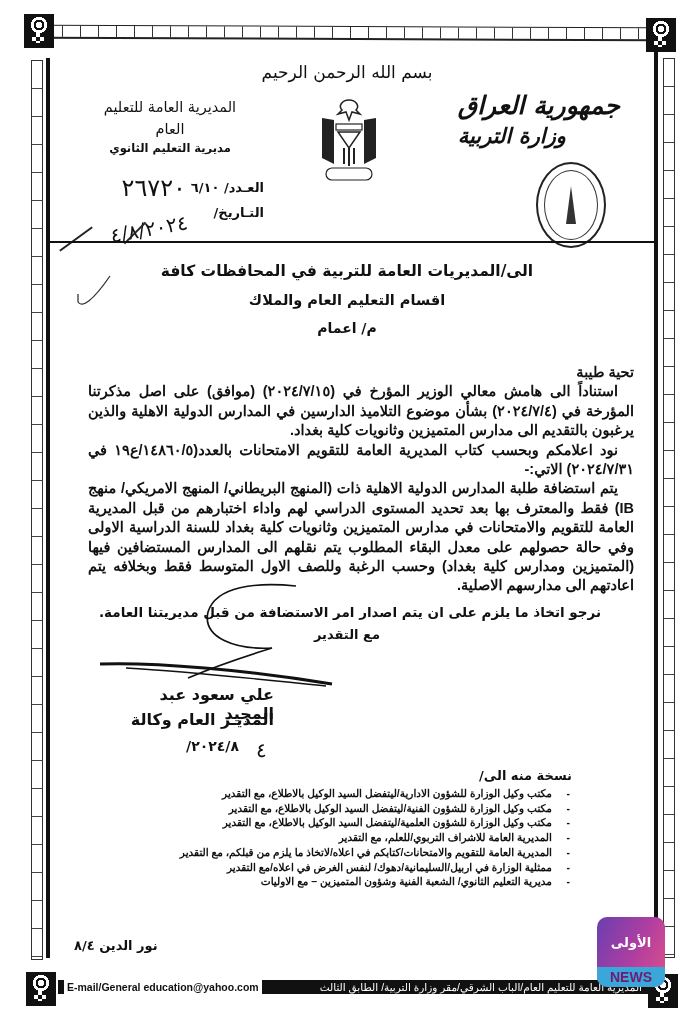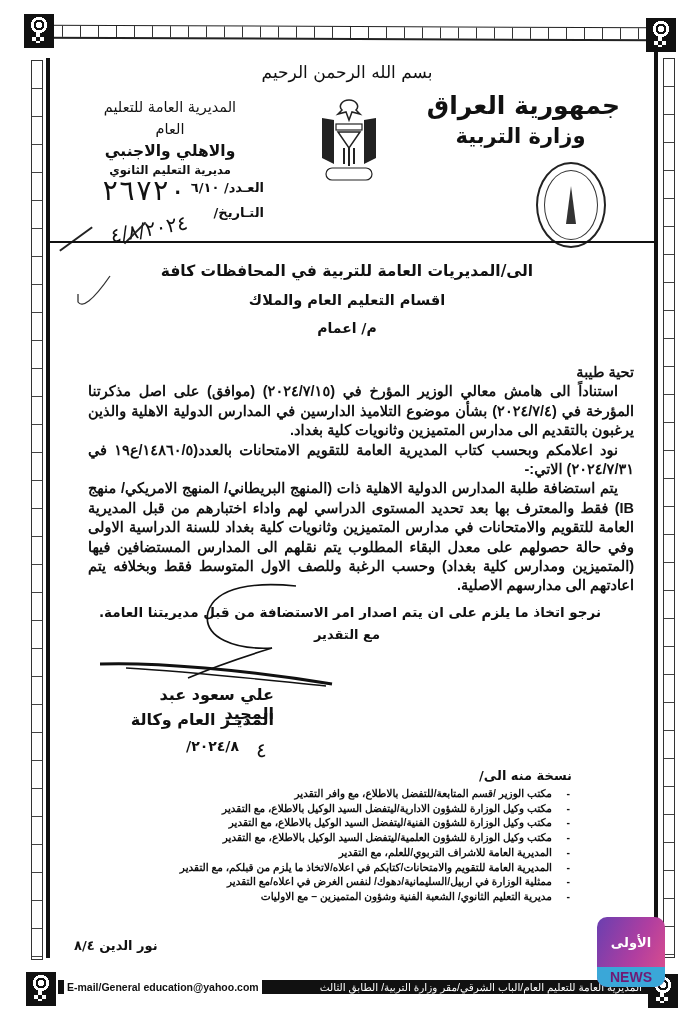--- a/index.html
+++ b/index.html
@@ -47,36 +47,36 @@
       font-family: "Liberation Sans", sans-serif; white-space: nowrap; overflow: hidden;
       display: flex; justify-content: space-between; padding: 0 6px;
     }
     .footer-bar .email { color: #111; background: #fff; padding: 0 3px; font-weight: bold; }
 
     
     .basmala {
       position: absolute; left: 0; top: 62px; width: 694px; text-align: center;
       font-family: "DejaVu Serif", serif; font-size: 17px;
     }
-    .hdr-right { position: absolute; right: 74px; top: 90px; text-align: center; direction: rtl; }
+    .hdr-right { position: absolute; right: 74px; top: 90px; text-align: left; direction: rtl; font-style: italic; }
     .hdr-right .line1 { font-size: 25px; font-weight: bold; font-family: "DejaVu Sans", sans-serif; line-height: 32px; }
     .hdr-right .line2 { font-size: 21px; font-weight: bold; line-height: 28px; margin-right: 6px; }
     .hdr-left { position: absolute; left: 90px; top: 96px; width: 160px; text-align: center; direction: rtl; }
     .hdr-left .l1 { font-size: 14.5px; font-weight: normal; line-height: 22px; }
     .hdr-left .l2 { font-size: 15.5px; font-weight: bold; line-height: 22px; }
     .hdr-left .l3 { font-size: 11.5px; font-weight: bold; line-height: 16px; }
 
     .emblem { position: absolute; left: 316px; top: 98px; width: 66px; height: 88px; }
     .seal { position: absolute; left: 536px; top: 162px; width: 70px; height: 86px; border: 2px solid #222; border-radius: 50%; }
     .seal::before { content:""; position:absolute; inset:6px; border:1.5px solid #333; border-radius:50%; }
     .seal::after { content:""; position:absolute; left:28px; top:22px; width:10px; height:38px; background:#333; clip-path: polygon(50% 0,100% 100%,0 100%); }
 
     .ref-row { position: absolute; top: 178px; left: 68px; width: 196px; height: 22px; direction: rtl; }
     .ref-label { position: absolute; right: 0; top: 2px; font-size: 13px; font-weight: bold; }
-    .ref-hand { position: absolute; right: 78px; top: -4px; font-family: Liberation Mono, monospace; font-size: 28px; letter-spacing: 2px; }
+    .ref-hand { position: absolute; right: 78px; top: -4px; font-family: Liberation Sans, sans-serif; font-size: 24px; letter-spacing: 2px; }
     .date-row { position: absolute; top: 205px; left: 68px; width: 196px; height: 22px; direction: rtl; }
     .date-label { position: absolute; right: 0; top: 0; font-size: 13px; font-weight: bold; }
     .date-hand { position: absolute; right: 76px; top: 12px; font-family: "DejaVu Serif", serif; font-size: 20px; transform: rotate(-10deg); }
     .hand-stroke { position: absolute; height: 2px; background: #222; }
 
     .divider { position: absolute; left: 50px; top: 241px; width: 604px; height: 2px; background: #111; }
 
     
     .addr { position: absolute; left: 0; width: 694px; text-align: center; direction: rtl; font-weight: bold; }
     .addr-1 { top: 262px; font-size: 15.5px; }
@@ -133,21 +133,20 @@
 
 <div class="basmala">بسم الله الرحمن الرحيم</div>
 
 <div class="hdr-right">
   <div class="line1">جمهورية العراق</div>
   <div class="line2">وزارة التربية</div>
 </div>
 
 <div class="hdr-left">
   <div class="l1">المديرية العامة للتعليم العام</div>
-  <div class="l2">والاهلي والاجنبي</div>
   <div class="l3">مديرية التعليم الثانوي</div>
 </div>
 
 <svg class="emblem" viewBox="0 0 66 88">
   <path d="M33 2 C26 2 22 8 26 12 L22 16 L30 14 L33 22 L36 14 L44 16 L40 12 C44 8 40 2 33 2Z" fill="none" stroke="#222" stroke-width="1.5"></path>
   <path d="M6 20 L18 22 L18 66 L6 60 Z" fill="#222"></path>
   <path d="M60 20 L48 22 L48 66 L60 60 Z" fill="#222"></path>
   <rect x="20" y="26" width="26" height="6" fill="none" stroke="#222" stroke-width="1.2"></rect>
   <path d="M22 34 L44 34 L33 50 Z" fill="none" stroke="#222" stroke-width="1.5"></path>
   <path d="M28 50 L28 66 M33 50 L33 68 M38 50 L38 66" stroke="#222" stroke-width="2"></path>
@@ -191,21 +190,20 @@
   <path d="M4 82 C60 80 150 88 236 102" fill="none" stroke="#111" stroke-width="3"></path>
   <path d="M30 86 C100 90 170 98 230 104" fill="none" stroke="#111" stroke-width="1.4"></path>
 </svg>
 <div class="sig-name">علي سعود عبد المجيد</div>
 <div class="sig-title">المديـر العام وكالة</div>
 <div class="sig-date">/٢٠٢٤/٨</div>
 <div class="sig-day">٤</div>
 
 <div class="cc-title">نسخة منه الى/</div>
 <ul class="cc-list">
-  <li>مكتب الوزير /قسم المتابعة/للتفضل بالاطلاع، مع وافر التقدير</li>
   <li>مكتب وكيل الوزارة للشؤون الادارية/ليتفضل السيد الوكيل بالاطلاع، مع التقدير</li>
   <li>مكتب وكيل الوزارة للشؤون الفنية/ليتفضل السيد الوكيل بالاطلاع، مع التقدير</li>
   <li>مكتب وكيل الوزارة للشؤون العلمية/ليتفضل السيد الوكيل بالاطلاع، مع التقدير</li>
   <li>المديرية العامة للاشراف التربوي/للعلم، مع التقدير</li>
   <li>المديرية العامة للتقويم والامتحانات/كتابكم في اعلاه/لاتخاذ ما يلزم من قبلكم، مع التقدير</li>
   <li>ممثلية الوزارة في اربيل/السليمانية/دهوك/ لنفس الغرض في اعلاه/مع التقدير</li>
   <li>مديرية التعليم الثانوي/ الشعبة الفنية وشؤون المتميزين – مع الاوليات</li>
 </ul>
 
 <div class="typist">نور الدين ٨/٤</div>

